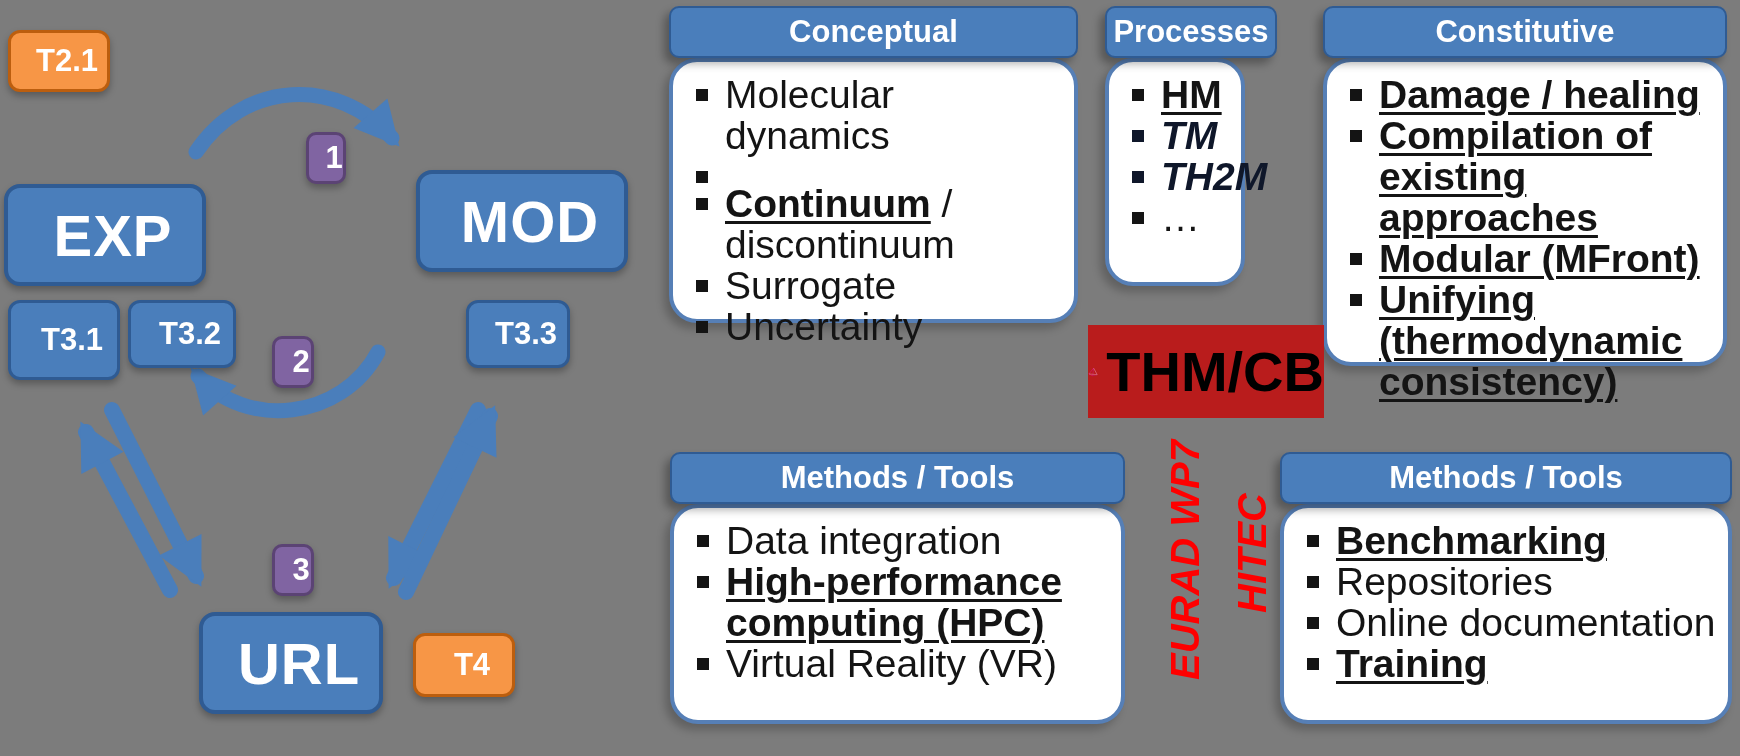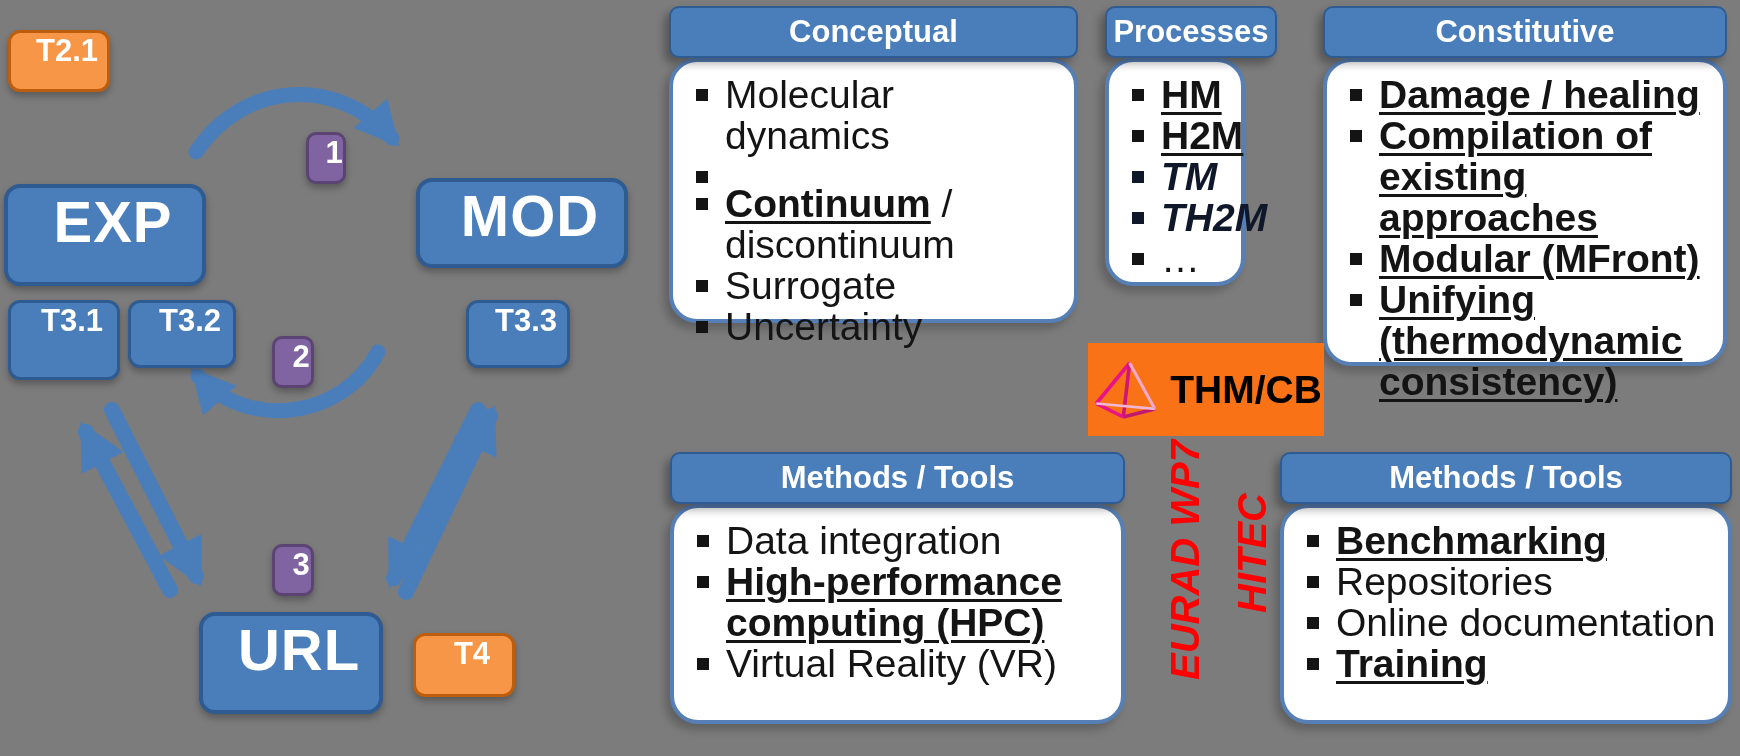--- a/index.html
+++ b/index.html
@@ -4,21 +4,21 @@
 <style>
   html,body{margin:0;padding:0;background:#555;}
   .stage{
     position:relative;width:1740px;height:756px;overflow:hidden;
     background:#7C7C7C;
     font-family:"Liberation Sans", sans-serif;
   }
   
   .arrow-layer{position:absolute;left:0;top:0;z-index:1;}
   .node,.tag,.badge{
-    position:absolute;display:flex;align-items:flex-start;justify-content:center;
+    position:absolute;display:flex;align-items:center;justify-content:center;
     color:#fff;font-weight:bold;z-index:2;box-sizing:border-box;
     box-shadow:0 4px 7px rgba(0,0,0,0.28);
     padding-left:16px;
   }
   .node{
     background:#4A7EBB;border:4px solid #2F5B93;border-radius:16px;
     font-size:58px;letter-spacing:1px;
   }
   .tag-blue{
     background:#4A7EBB;border:3px solid #2F5B93;border-radius:12px;font-size:31px;
@@ -46,22 +46,22 @@
   .bullet{width:12px;height:12px;background:currentColor;margin:15px 17px 0 13px;flex:none;}
   .txt{white-space:pre-line;}
   .li-emph .lead{
     font-weight:bold;text-decoration:underline;
     text-decoration-thickness:3px;text-underline-offset:4px;
   }
   .li-red{color:#0f172a;}
   .li-red .lead{font-weight:bold;font-style:italic;}
   
   .center-label{
-    position:absolute;background:#f97316;display:flex;align-items:center;justify-content:center;
-    gap:8px;z-index:5;color:#000;font-weight:bold;font-size:39px;margin-top:18px;
+    position:absolute;background:#b91c1c;display:flex;align-items:center;justify-content:center;
+    gap:8px;z-index:5;color:#000;font-weight:bold;font-size:56px;
   }
   .vlabel{
     position:absolute;color:#FE0000;font-weight:bold;font-style:italic;font-size:40px;
     width:280px;height:54px;line-height:54px;text-align:center;white-space:nowrap;
     transform:rotate(-90deg);z-index:4;
   }
 </style>
 </head>
 <body>
 
@@ -81,21 +81,21 @@
     <path d="M 406 592 L 490 416" fill="none" stroke="#4A7EBB" stroke-width="16" stroke-linecap="round" marker-end="url(#ah)"></path>
   </svg>
 
   <div class="tag tag-orange" style="left:8px;top:30px;width:102px;height:62px">
     <span>T2.1</span>
   </div>
 
   <div class="node" style="left:4px;top:184px;width:202px;height:102px">
     <span>EXP</span>
   </div>
-  <div class="node" style="left:416px;top:178px;width:212px;height:90px">
+  <div class="node" style="left:416px;top:170px;width:212px;height:102px">
     <span>MOD</span>
   </div>
 
   <div class="tag tag-blue" style="left:8px;top:300px;width:112px;height:80px">
     <span>T3.1</span>
   </div>
   <div class="tag tag-blue" style="left:128px;top:300px;width:108px;height:68px">
     <span>T3.2</span>
   </div>
   <div class="tag tag-blue" style="left:466px;top:300px;width:104px;height:68px">
@@ -148,24 +148,20 @@
   </section>
 
   <section>
     <div class="panel-header" style="left:1105px;top:6px;width:172px;height:52px">
       <span>Processes</span>
     </div>
     <div class="panel-body" style="left:1105px;top:58px;width:140px;height:228px">
       <div class="li li-emph">
         <span class="bullet"></span>
         <span class="txt"><span class="lead">HM</span><span></span></span>
-      </div>
-      <div class="li li-emph">
-        <span class="bullet"></span>
-        <span class="txt"><span class="lead">H2M</span><span></span></span>
       </div>
       <div class="li li-red">
         <span class="bullet"></span>
         <span class="txt"><span class="lead">TM</span><span></span></span>
       </div>
       <div class="li li-red">
         <span class="bullet"></span>
         <span class="txt"><span class="lead">TH2M</span><span></span></span>
       </div>
       <div class="li li-plain">

